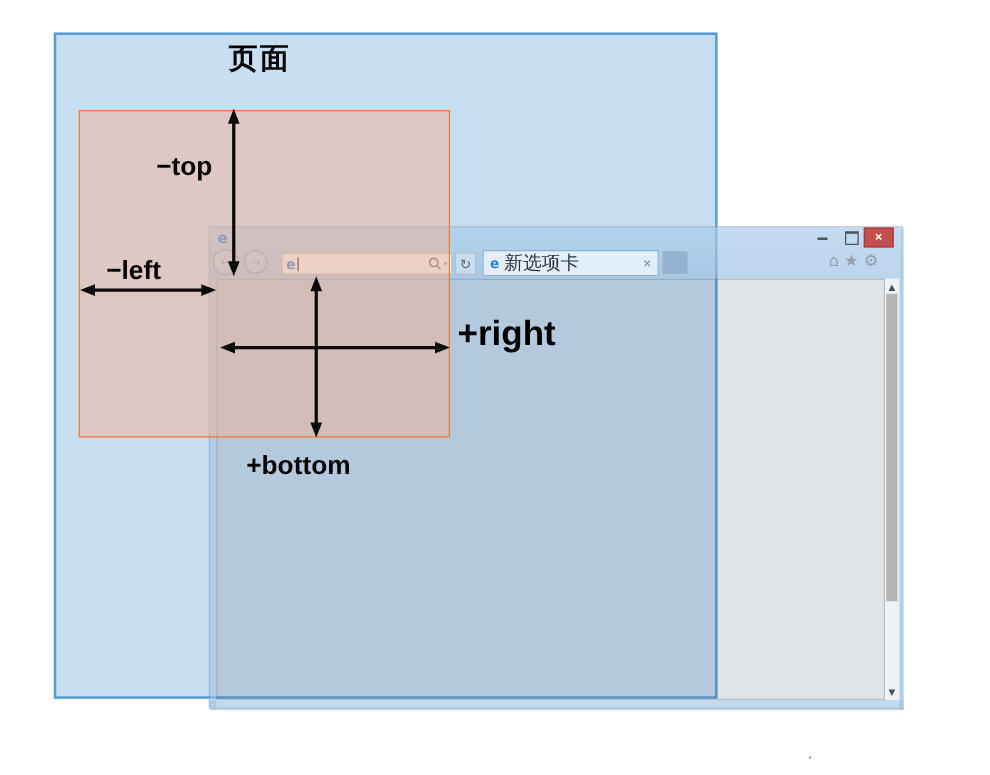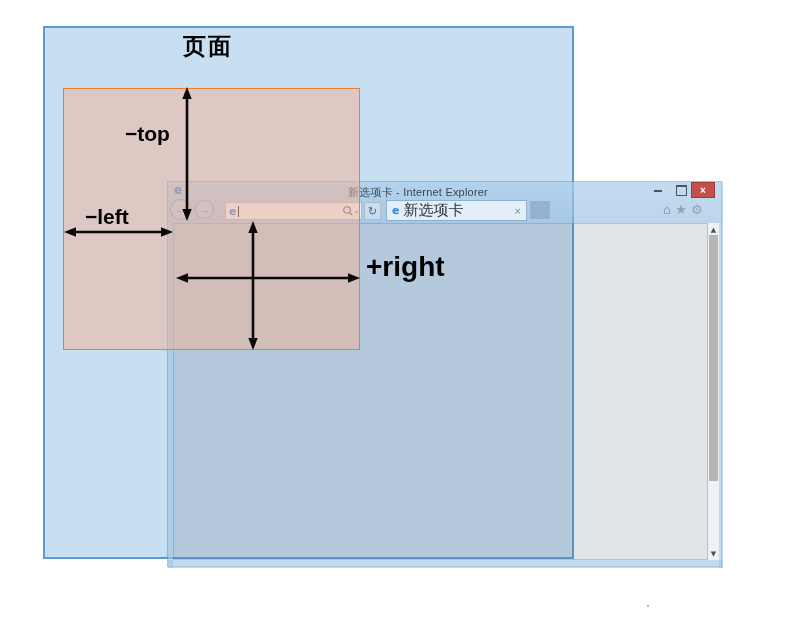--- a/index.html
+++ b/index.html
@@ -111,21 +111,20 @@
 <body>
 
 <div id="canvas">
 
   <div class="page"></div>
   <div class="lbl lbl-page">页面</div>
 
   <div class="ie">
     <div class="chrome-top">
       <span class="e-logo logo-small">e</span>
-      <span class="title">新选项卡 - Internet Explorer</span>
       <span class="btn btn-min">
           <i class="minbar"></i>
         </span>
       <span class="btn btn-max">
           <i class="maxbox"></i>
         </span>
       <span class="btn btn-close">×</span>
 
       <div class="circle back">←</div>
       <div class="circle fwd">→</div>
@@ -191,16 +190,17 @@
     <g>
       <line x1="186" y1="278" x2="350" y2="278" stroke="#0a0a0a" stroke-width="2.6"></line>
       <polygon points="176,278 188,273.3 188,282.7" fill="#0a0a0a"></polygon>
       <polygon points="360,278 348,273.3 348,282.7" fill="#0a0a0a"></polygon>
     </g>
   </svg>
 
   <div class="lbl lbl-top">−top</div>
   <div class="lbl lbl-left">−left</div>
   <div class="lbl lbl-right">+right</div>
+  <div class="lbl lbl-bottom">+bottom</div>
 
   <div class="artifact-dot"></div>
 
 </div>
 
 </body></html>

